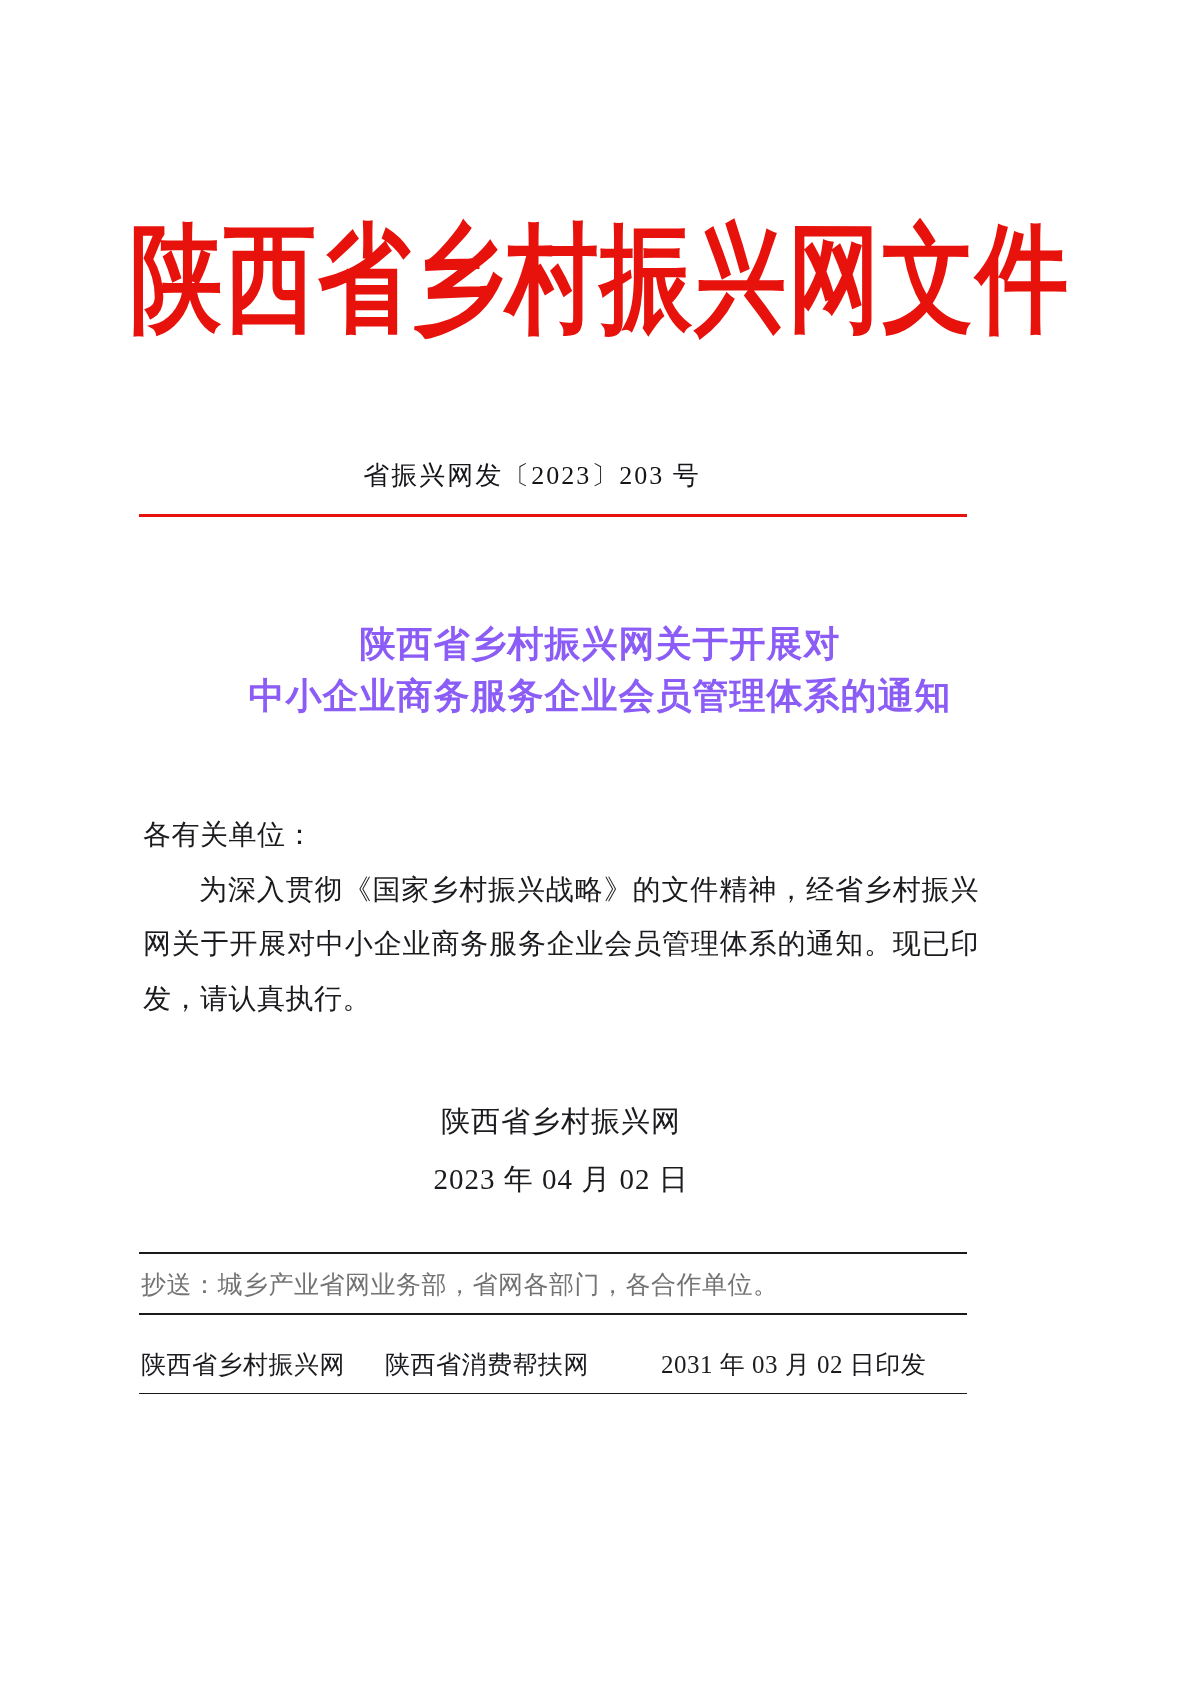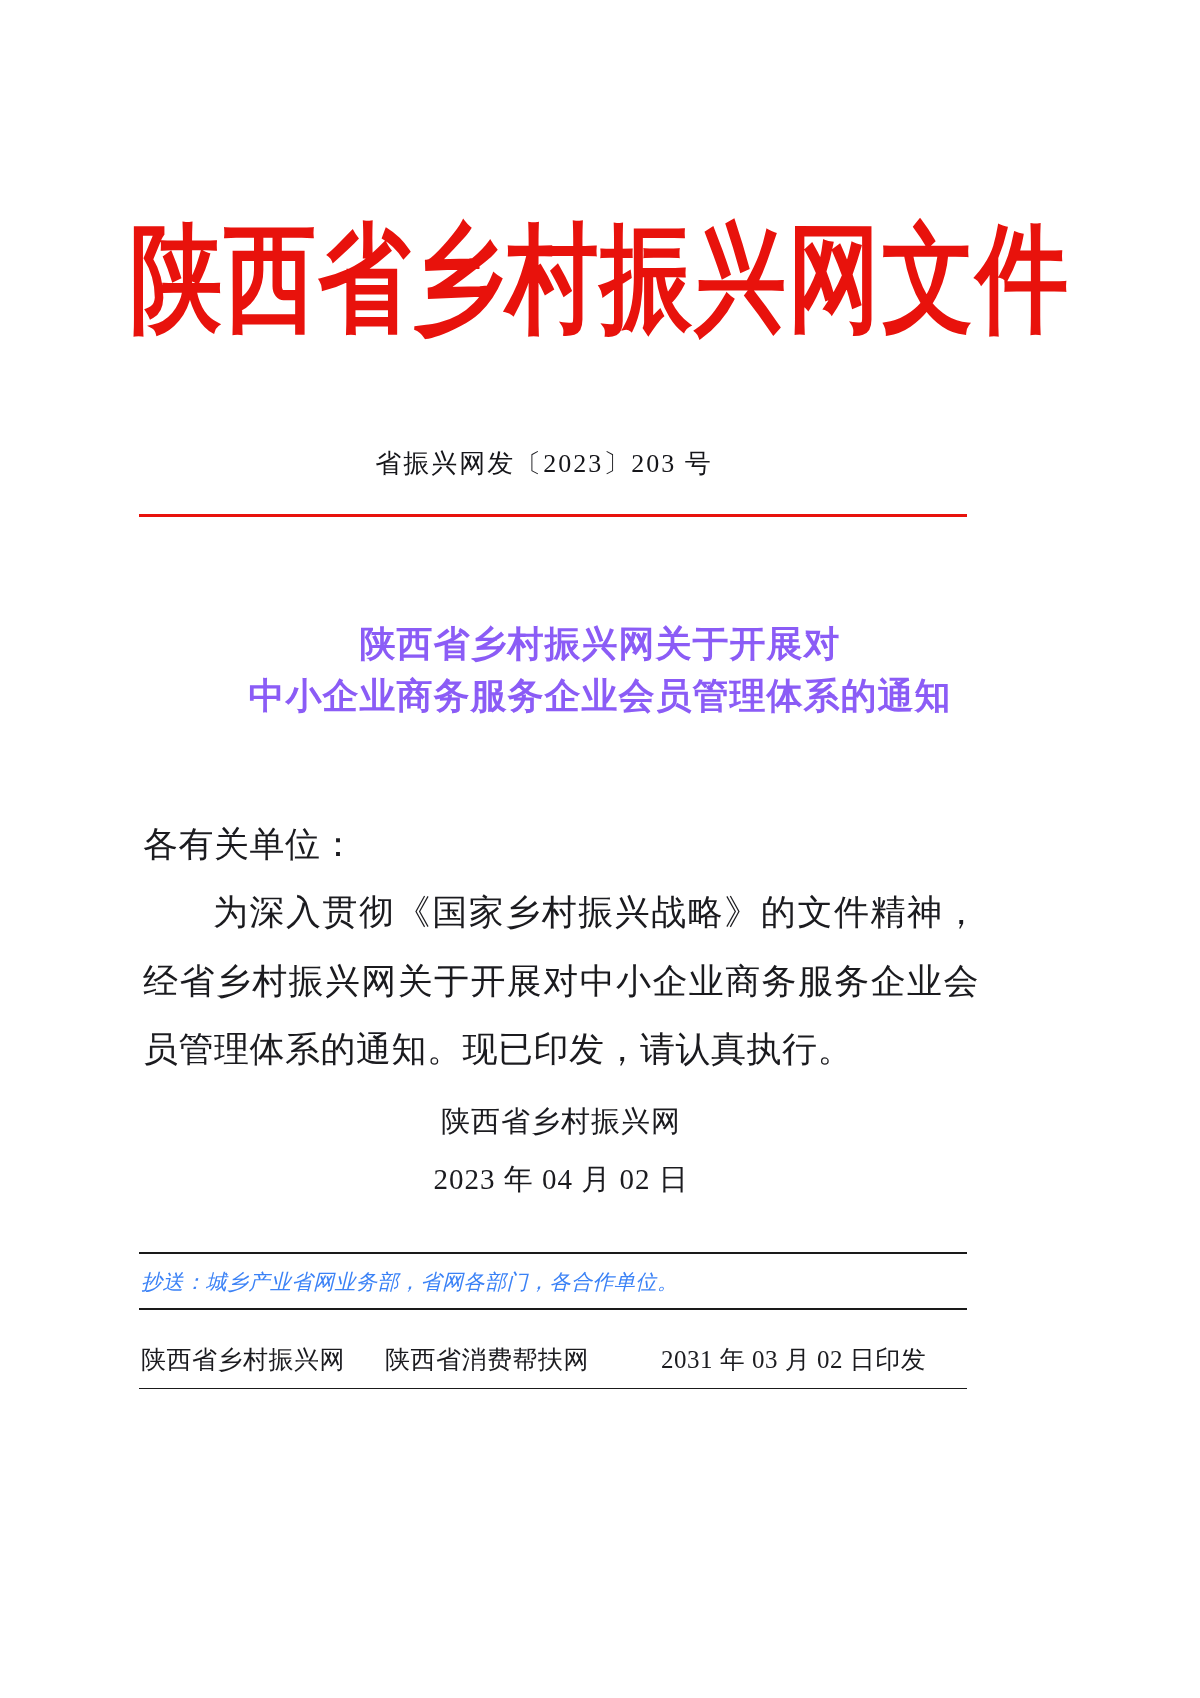--- a/index.html
+++ b/index.html
@@ -38,25 +38,24 @@
     color: #e8120c;
     letter-spacing: 2px;
     white-space: nowrap;
     transform: scaleY(1.28);
     transform-origin: center center;
   }
 
   
   .doc-number-row {
     position: absolute;
-    top: 446px;
+    top: 458px;
     left: 0;
     width: 1064px;
     text-align: center;
-    margin-left: 12px;
   }
 
   .doc-number {
     font-family: "Liberation Serif", "DejaVu Serif", serif;
     font-size: 26px;
     letter-spacing: 2px;
     color: #16161a;
   }
 
   
@@ -84,22 +83,22 @@
     letter-spacing: 1px;
   }
   .doc-title .tline { display: block; white-space: nowrap; }
 
   
   .body-block {
     position: absolute;
     top: 810px;
     left: 143px;
     width: 836px;
-    font-family: Liberation Sans, sans-serif;
-    font-size: 35px;
+    font-family: Liberation Mono, monospace;
+    font-size: 28px;
     line-height: 1.95;
     color: #1b1b1f;
     letter-spacing: 0.5px;
   }
   .salutation { display: block; }
   .para { display: block; text-indent: 2em; text-align: justify; }
 
   
   .signature {
     position: absolute;
@@ -124,26 +123,25 @@
     width: 828px;
   }
   .footer-rule {
     width: 100%;
     height: 2px;
     background: #1a1a1a;
   }
   .footer-rule.thin { height: 1.5px; }
   .footer-line {
     font-family: "Liberation Serif", "DejaVu Serif", serif;
-    font-size: 21px;
-    color: #3b82f6;
+    font-size: 25px;
+    color: #737373;
     padding: 14px 2px 12px 2px;
     letter-spacing: 0.5px;
     white-space: nowrap;
-    font-style: italic;
   }
   .footer-print {
     display: flex;
     align-items: baseline;
     padding: 14px 2px 12px 2px;
     font-family: "Liberation Serif", "DejaVu Serif", serif;
     font-size: 25px;
     color: #1b1b1f;
     letter-spacing: 0.5px;
     white-space: nowrap;

